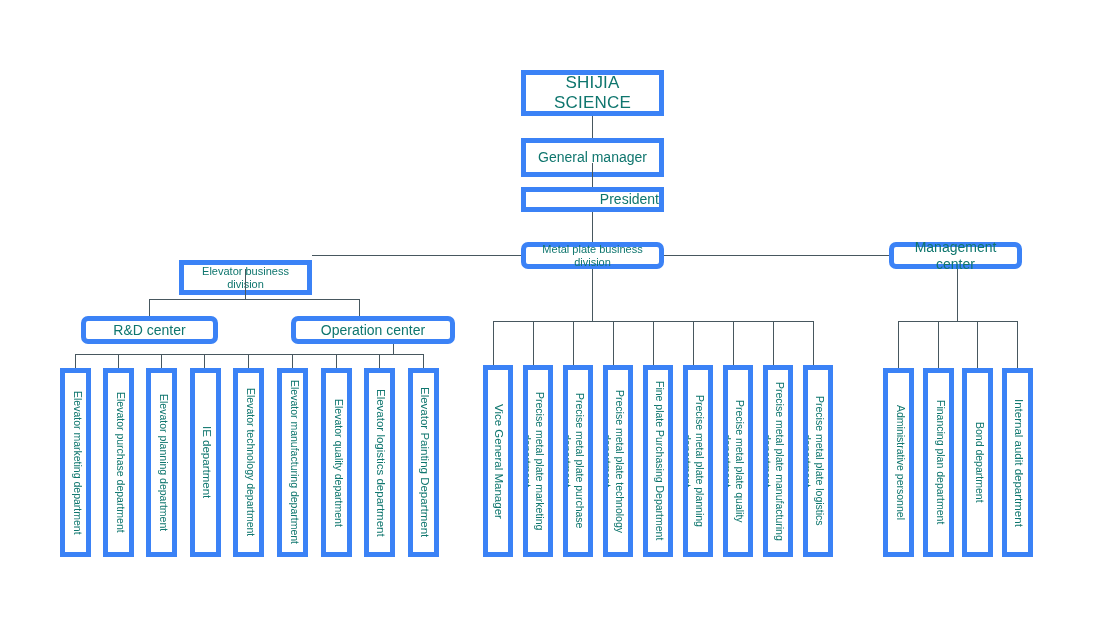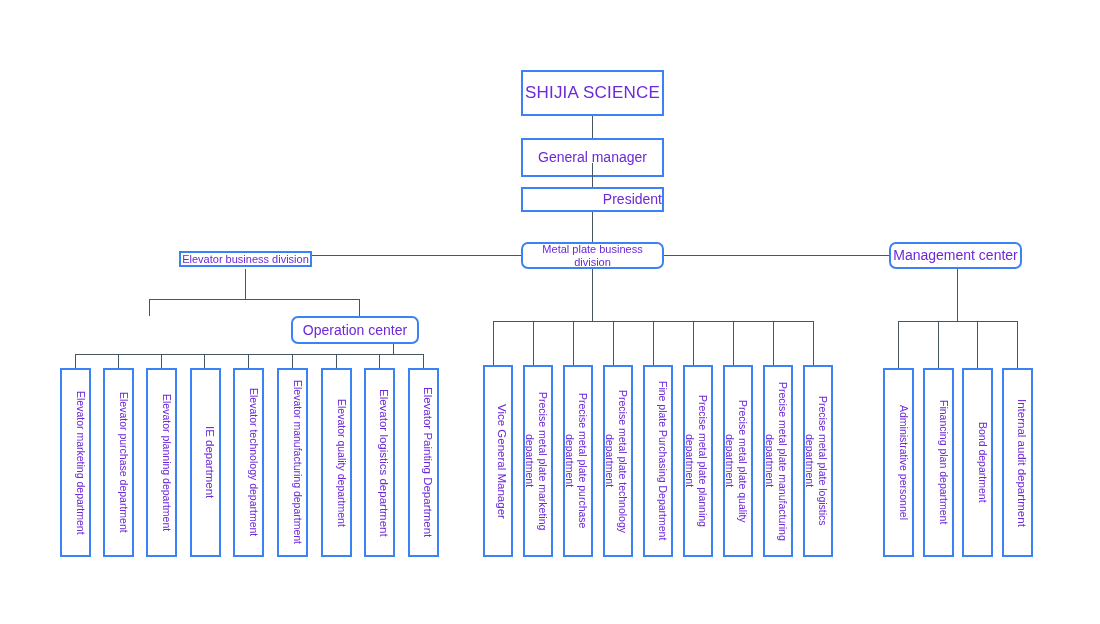--- a/index.html
+++ b/index.html
@@ -16,28 +16,28 @@
   }
   #chart {
     position: relative;
     width: 1100px;
     height: 624px;
   }
   
   .node {
     position: absolute;
     box-sizing: border-box;
-    border: 2px solid #3b82f6;
+    border: 5px solid #3b82f6;
     background: #ffffff;
     display: flex;
     align-items: center;
     justify-content: center;
     text-align: center;
     line-height: 1.15;
-    color: #6d28d9;
+    color: #0f766e;
   }
   .node.root {
     font-size: 17px;
     letter-spacing: 0.2px;
   }
   .node.lvl2 {
     font-size: 14px;
   }
   .node.division {
     font-size: 11px;
@@ -88,39 +88,42 @@
 
   <div class="node lvl2" style="left:521px; top:187px; width:143px; height:25px;justify-content:flex-end;">
     <span>President</span>
   </div>
 
   <div class="ln v" style="left:592px; top:212px; height:30px;"></div>
 
   <div class="ln h" style="left:312px; top:255px; width:210px;"></div>
   <div class="ln h" style="left:663px; top:255px; width:226px;"></div>
 
-  <div class="node division" style="left:179px; top:251px; width:133px; height:16px;">
+  <div class="node division" style="left:179px; top:260px; width:133px; height:35px;">
     <span>Elevator business division</span>
   </div>
 
   <div class="node division" style="left:521px; top:242px; width:143px; height:27px;border-radius:7px;">
     <span>Metal plate business division</span>
   </div>
 
   <div class="node center" style="left:889px; top:242px; width:133px; height:27px;">
     <span>Management center</span>
   </div>
 
   <div class="ln v" style="left:245px; top:269px; height:30px;"></div>
   <div class="ln h" style="left:149px; top:299px; width:210px;"></div>
   <div class="ln v" style="left:149px; top:299px; height:17px;"></div>
   <div class="ln v" style="left:359px; top:299px; height:17px;"></div>
 
-
-  <div class="node center" style="left:291px; top:316px; width:128px; height:28px;text-align:right;">
+  <div class="node center" style="left:81px; top:316px; width:137px; height:28px;">
+    <span>R&amp;D center</span>
+  </div>
+
+  <div class="node center" style="left:291px; top:316px; width:164px; height:28px;text-align:right;">
     <span>Operation center</span>
   </div>
 
   <div class="ln v" style="left:393px; top:344px; height:11px;"></div>
   <div class="ln h" style="left:75px; top:354px; width:348px;"></div>
 
   <div class="ln v" style="left:75px; top:354px; height:14px;"></div>
   <div class="ln v" style="left:118px; top:354px; height:14px;"></div>
   <div class="ln v" style="left:161px; top:354px; height:14px;"></div>
   <div class="ln v" style="left:204px; top:354px; height:14px;"></div>

